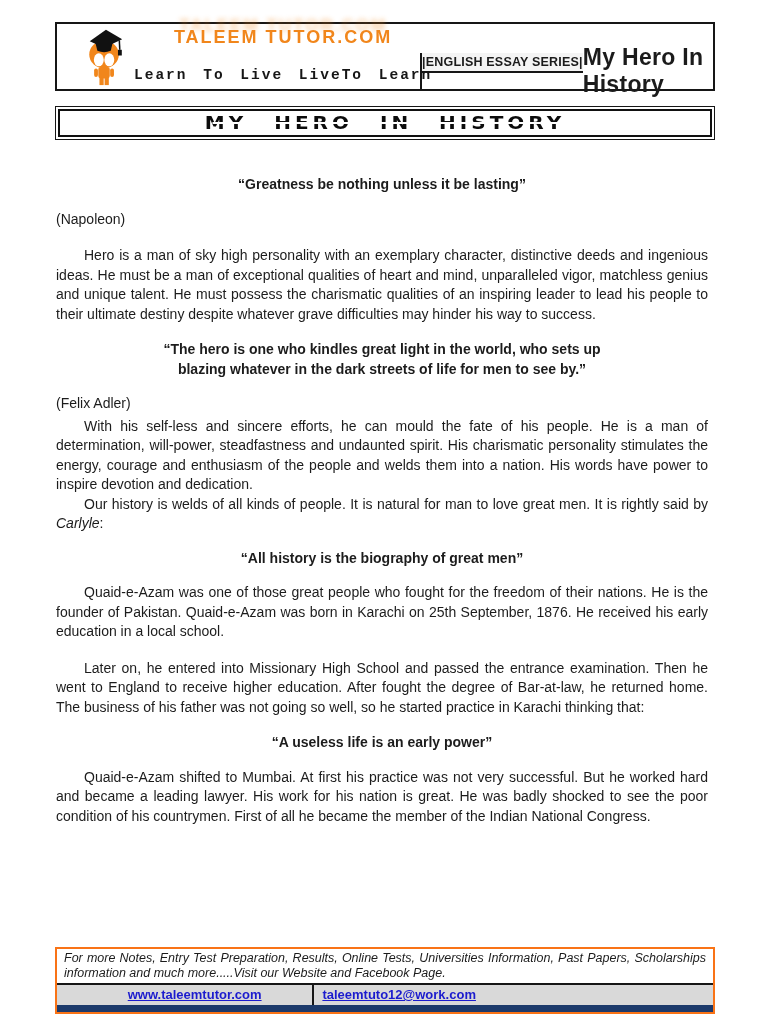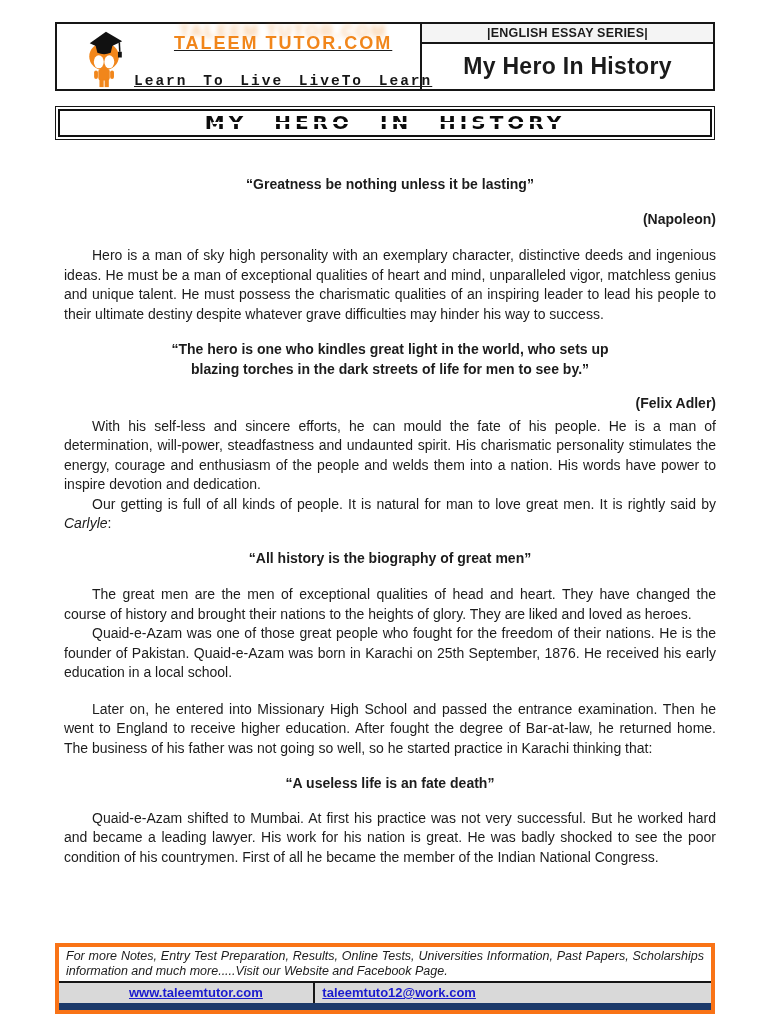--- a/index.html
+++ b/index.html
@@ -19,23 +19,22 @@
     position: absolute;
     left: 55px; top: 22px;
     width: 660px; height: 69px;
     border: 2px solid #161616;
     display: flex;
     background: #ffffff;
   }
   .header-left {
     width: 363px;
     display: flex;
-    align-items: flex-end;
+    align-items: flex-start;
     padding-left: 19px;
-    text-decoration: underline;
   }
   .mascot-wrap { width: 58px; height: 63px; flex: 0 0 auto; }
   .logo-text {
     flex: 1;
     text-align: center;
     position: relative;
     padding-top: 4px;
   }
   .brand {
     font-weight: bold;
@@ -62,21 +61,21 @@
     letter-spacing: 2px;
     word-spacing: 5px;
     color: #161616;
     margin-top: 20px;
     white-space: nowrap;
   }
   .header-right {
     flex: 1;
     border-left: 2px solid #161616;
     display: flex;
-    flex-direction: column;
+    margin-top: 29px;
   }
   .series-cell {
     border-bottom: 2px solid #161616;
     background: #f4f4f4;
     text-align: center;
     font-weight: bold;
     font-size: 12.5px;
     line-height: 18px;
     height: 20px;
     letter-spacing: 0.2px;
@@ -125,49 +124,49 @@
     width: 345px;
     height: 2px;
     background: #ffffff;
   }
   .banner-slit.s1 { top: 11px; }
   .banner-slit.s2 { top: 18px; }
 
   
   .essay {
     position: absolute;
-    left: 64px; top: 160px;
+    left: 56px; top: 160px;
     width: 652px;
     font-size: 14px;
     line-height: 19.5px;
     text-align: justify;
     color: #1c1c1c;
   }
   .essay .quote {
     font-weight: bold;
     text-align: center;
     margin: 15px 0;
     text-indent: 0;
   }
   .essay .attribution {
-    font-weight: bold;
-    text-align: right;
+    font-weight: normal;
+    text-align: left;
     margin: 0 0 3px 0;
   }
   .essay .paragraph { text-indent: 28px; }
   .essay .gap-before { margin-top: 16px; }
   .essay .paragraph.gap-before { margin-top: 17px; }
   .essay .italic { font-style: italic; }
 
   
   .footer-box {
     position: absolute;
     left: 55px; bottom: 10px;
     width: 660px;
-    border: 4px solid #f97316;
+    border: 2px solid #f97316;
     background: #ffffff;
   }
   .footer-info {
     font-style: italic;
     font-size: 12.5px;
     line-height: 14.5px;
     text-align: justify;
     padding: 2px 7px 3px 7px;
     color: #1c1c1c;
   }
@@ -243,33 +242,32 @@
   </div>
 
   <div class="essay">
       <div class="quote">
         <div>“Greatness be nothing unless it be lasting”</div>
       </div>
       <div class="attribution">(Napoleon)</div>
       <div class="paragraph gap-before">Hero is a man of sky high personality with an exemplary character, distinctive deeds and ingenious ideas. He must be a man of exceptional qualities of heart and mind, unparalleled vigor, matchless genius and unique talent. He must possess the charismatic qualities of an inspiring leader to lead his people to their ultimate destiny despite whatever grave difficulties may hinder his way to success.</div>
       <div class="quote gap-before">
         <div>“The hero is one who kindles great light in the world, who sets up</div>
-        <div>blazing torches in the dark streets of life for men to see by.”</div>
+        <div>blazing whatever in the dark streets of life for men to see by.”</div>
       </div>
       <div class="attribution">(Felix Adler)</div>
       <div class="paragraph">With his self-less and sincere efforts, he can mould the fate of his people. He is a man of determination, will-power, steadfastness and undaunted spirit. His charismatic personality stimulates the energy, courage and enthusiasm of the people and welds them into a nation. His words have power to inspire devotion and dedication.</div>
-      <div class="paragraph"><span>Our getting is full of all kinds of people. It is natural for man to love great men. It is rightly said by </span><span class="italic">Carlyle</span><span>:</span></div>
+      <div class="paragraph"><span>Our history is welds of all kinds of people. It is natural for man to love great men. It is rightly said by </span><span class="italic">Carlyle</span><span>:</span></div>
       <div class="quote">
         <div>“All history is the biography of great men”</div>
       </div>
-      <div class="paragraph gap-before">The great men are the men of exceptional qualities of head and heart. They have changed the course of history and brought their nations to the heights of glory. They are liked and loved as heroes.</div>
       <div class="paragraph">Quaid-e-Azam was one of those great people who fought for the freedom of their nations. He is the founder of Pakistan. Quaid-e-Azam was born in Karachi on 25th September, 1876. He received his early education in a local school.</div>
       <div class="paragraph gap-before">Later on, he entered into Missionary High School and passed the entrance examination. Then he went to England to receive higher education. After fought the degree of Bar-at-law, he returned home. The business of his father was not going so well, so he started practice in Karachi thinking that:</div>
       <div class="quote gap-before">
-        <div>“A useless life is an fate death”</div>
+        <div>“A useless life is an early power”</div>
       </div>
       <div class="paragraph">Quaid-e-Azam shifted to Mumbai. At first his practice was not very successful. But he worked hard and became a leading lawyer. His work for his nation is great. He was badly shocked to see the poor condition of his countrymen. First of all he became the member of the Indian National Congress.</div>
     </div>
 
   <div class="footer-box">
     <div class="footer-info">For more Notes, Entry Test Preparation, Results, Online Tests, Universities Information, Past Papers, Scholarships information and much more.....Visit our Website and Facebook Page.</div>
     <div class="footer-links">
         <div class="footer-link-cell">
           <span class="footer-link">www.taleemtutor.com</span>
         </div>

